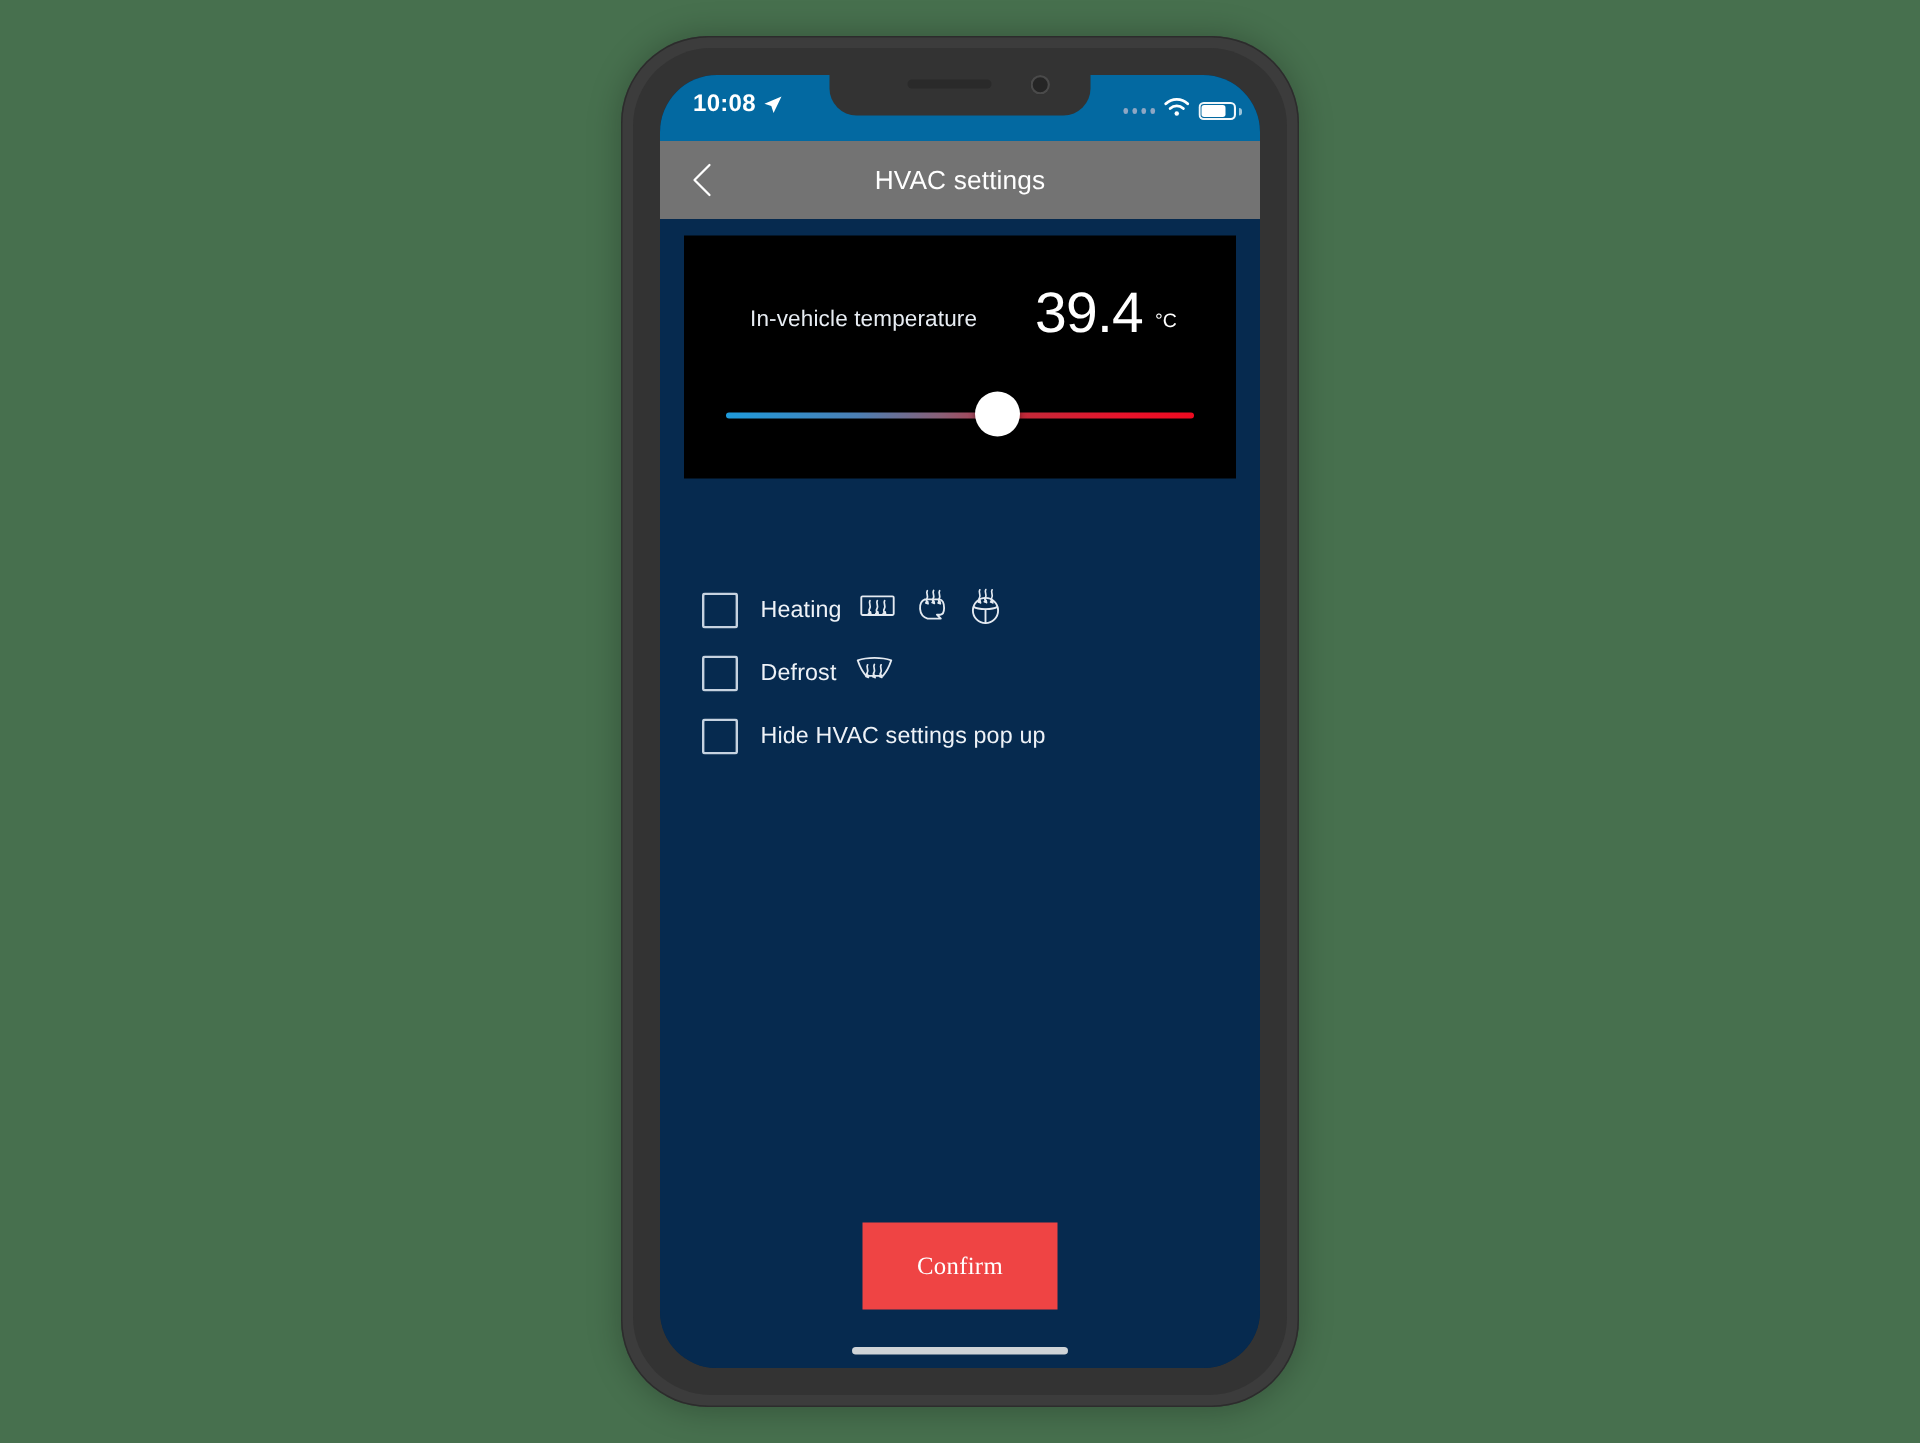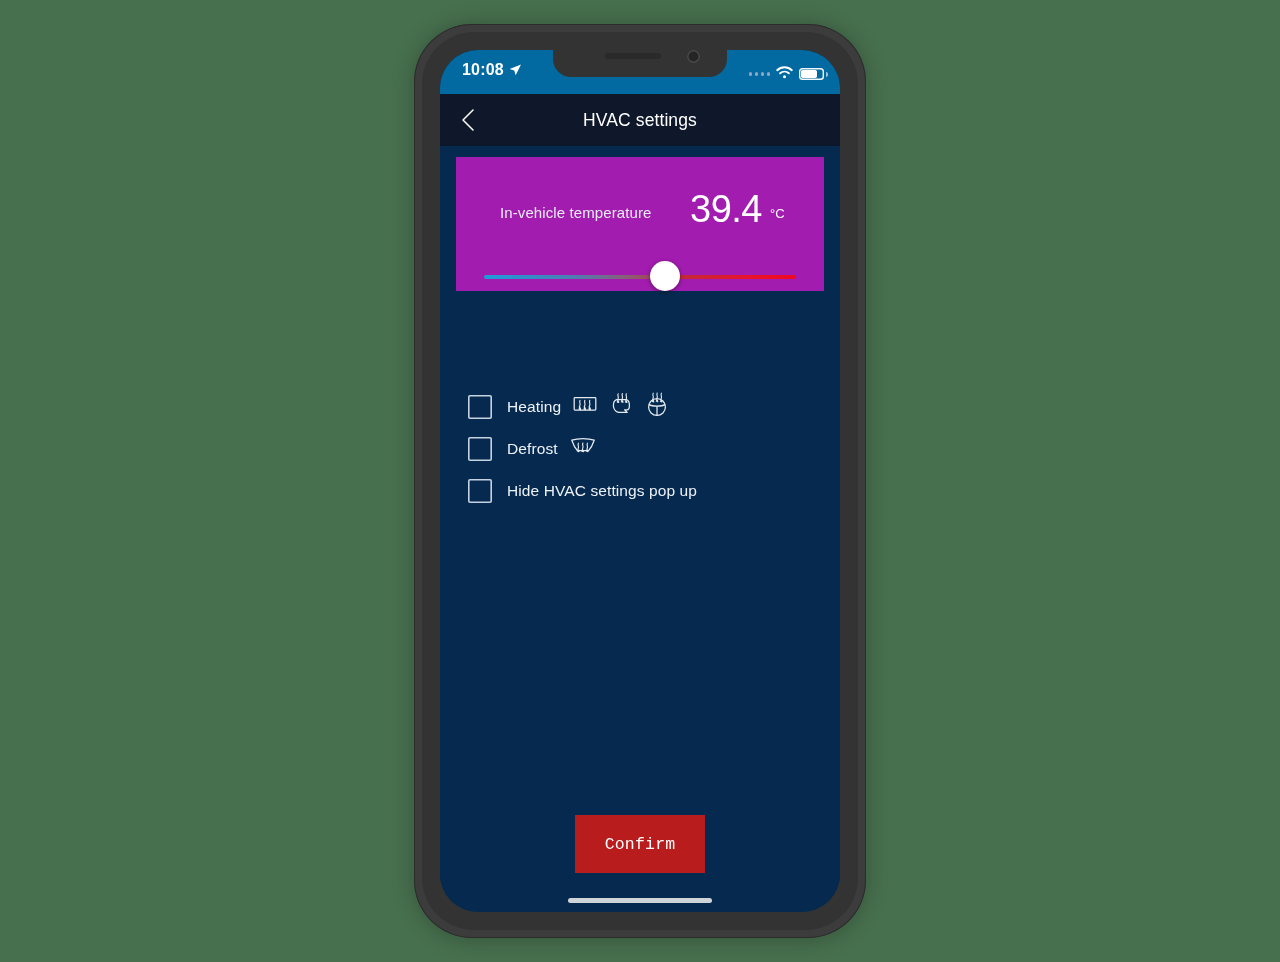--- a/index.html
+++ b/index.html
@@ -132,21 +132,21 @@
     width: 2px; height: 5px;
     border-radius: 0 2px 2px 0;
     background: rgba(255,255,255,0.6);
   }
 
   
   .navbar {
     position: absolute;
     left: 0; top: 44px;
     width: 400px; height: 52px;
-    background: #0f172a;
+    background: #737373;
     z-index: 15;
   }
   .nav-back {
     position: absolute;
     left: 14px; top: 11px;
     width: 30px; height: 30px;
     cursor: pointer;
   }
   .nav-title {
     position: absolute;
@@ -163,22 +163,22 @@
   .content {
     position: absolute;
     left: 0; top: 96px;
     width: 400px; height: 766px;
     background: #062A4F;
   }
 
   .temp-panel {
     position: absolute;
     left: 16px; top: 11px;
-    width: 368px; height: 134px;
-    background: #a21caf;
+    width: 368px; height: 162px;
+    background: #000000;
   }
   .temp-label {
     position: absolute;
     left: 44px; top: 47px;
     color: #e8edf3;
     font-size: 15px;
     letter-spacing: 0.1px;
   }
   .temp-value {
     position: absolute;
@@ -251,26 +251,26 @@
     margin-left: 11px;
     gap: 10px;
   }
   .opt-icons .ic { display: block; }
 
   
   .confirm-btn {
     position: absolute;
     left: 135px; top: 765px;
     width: 130px; height: 58px;
-    background: #b91c1c;
+    background: #ef4444;
     color: #ffffff;
     font-size: 16.5px;
     border: none;
     cursor: pointer;
-    font-family: Liberation Mono, monospace;
+    font-family: Liberation Serif, serif;
     letter-spacing: 0.2px;
     z-index: 12;
   }
   .home-indicator {
     position: absolute;
     left: 128px; top: 848px;
     width: 144px; height: 5px;
     border-radius: 3px;
     background: #cfd4d8;
     z-index: 12;

